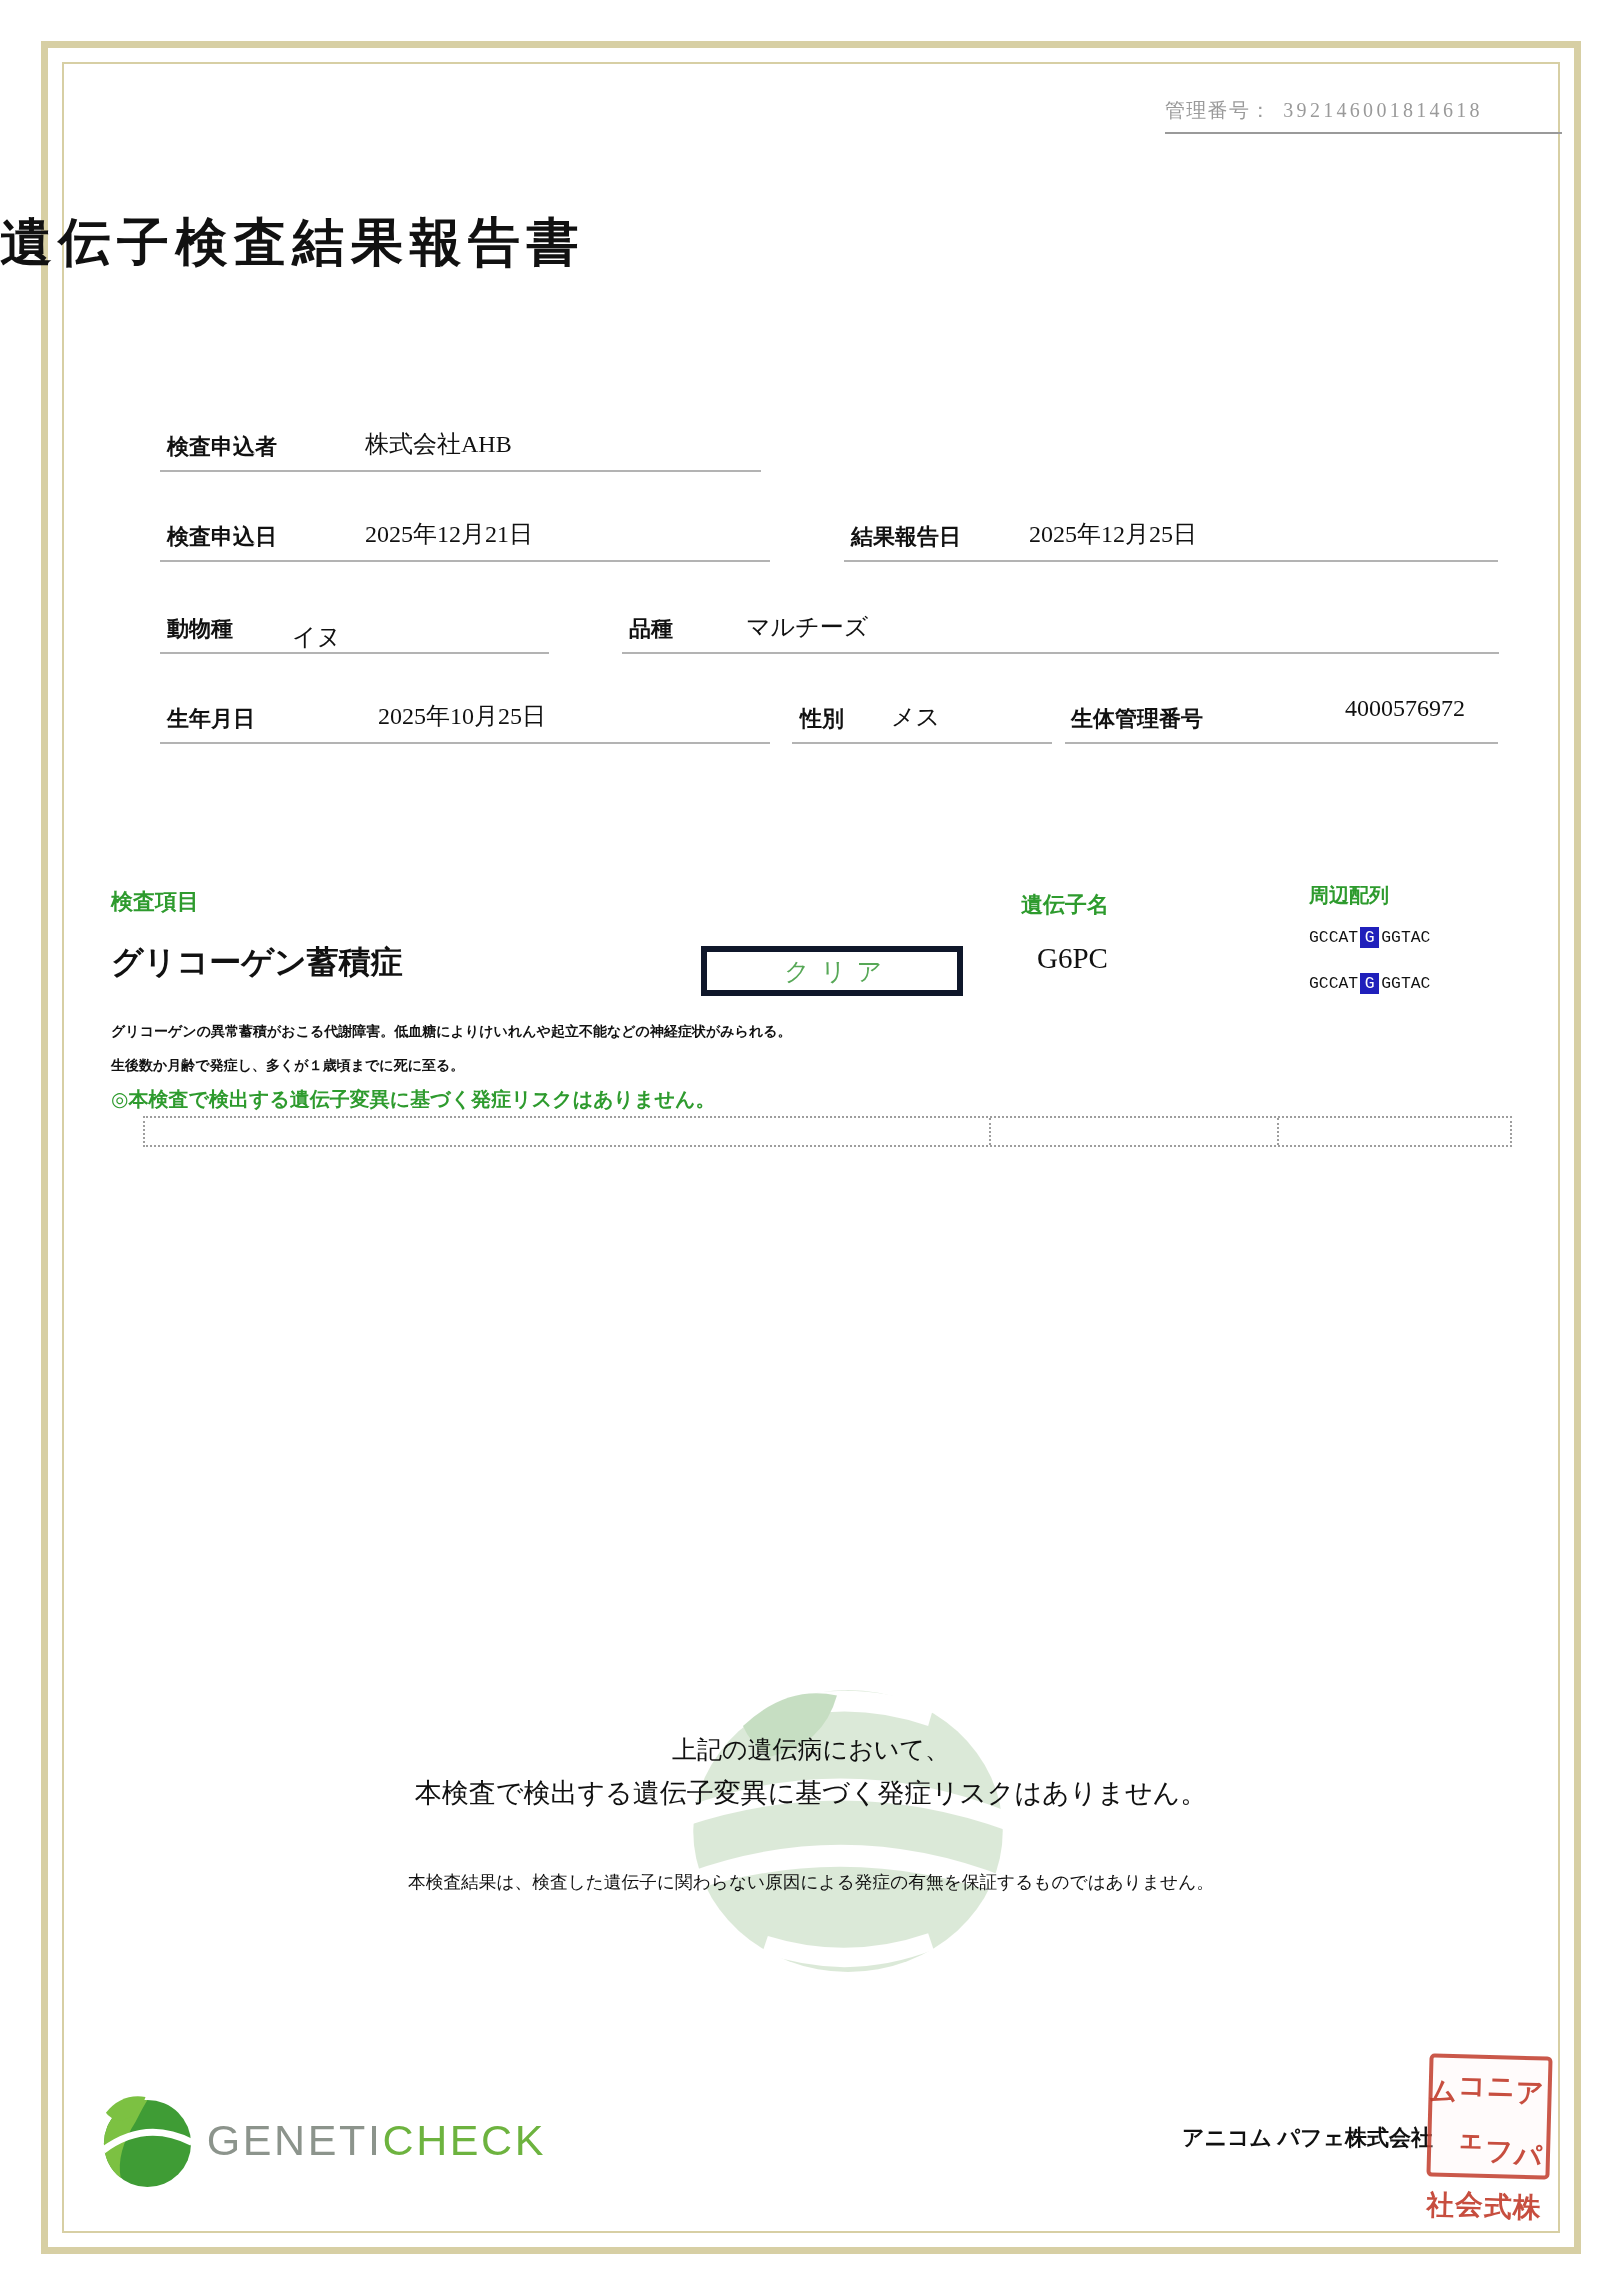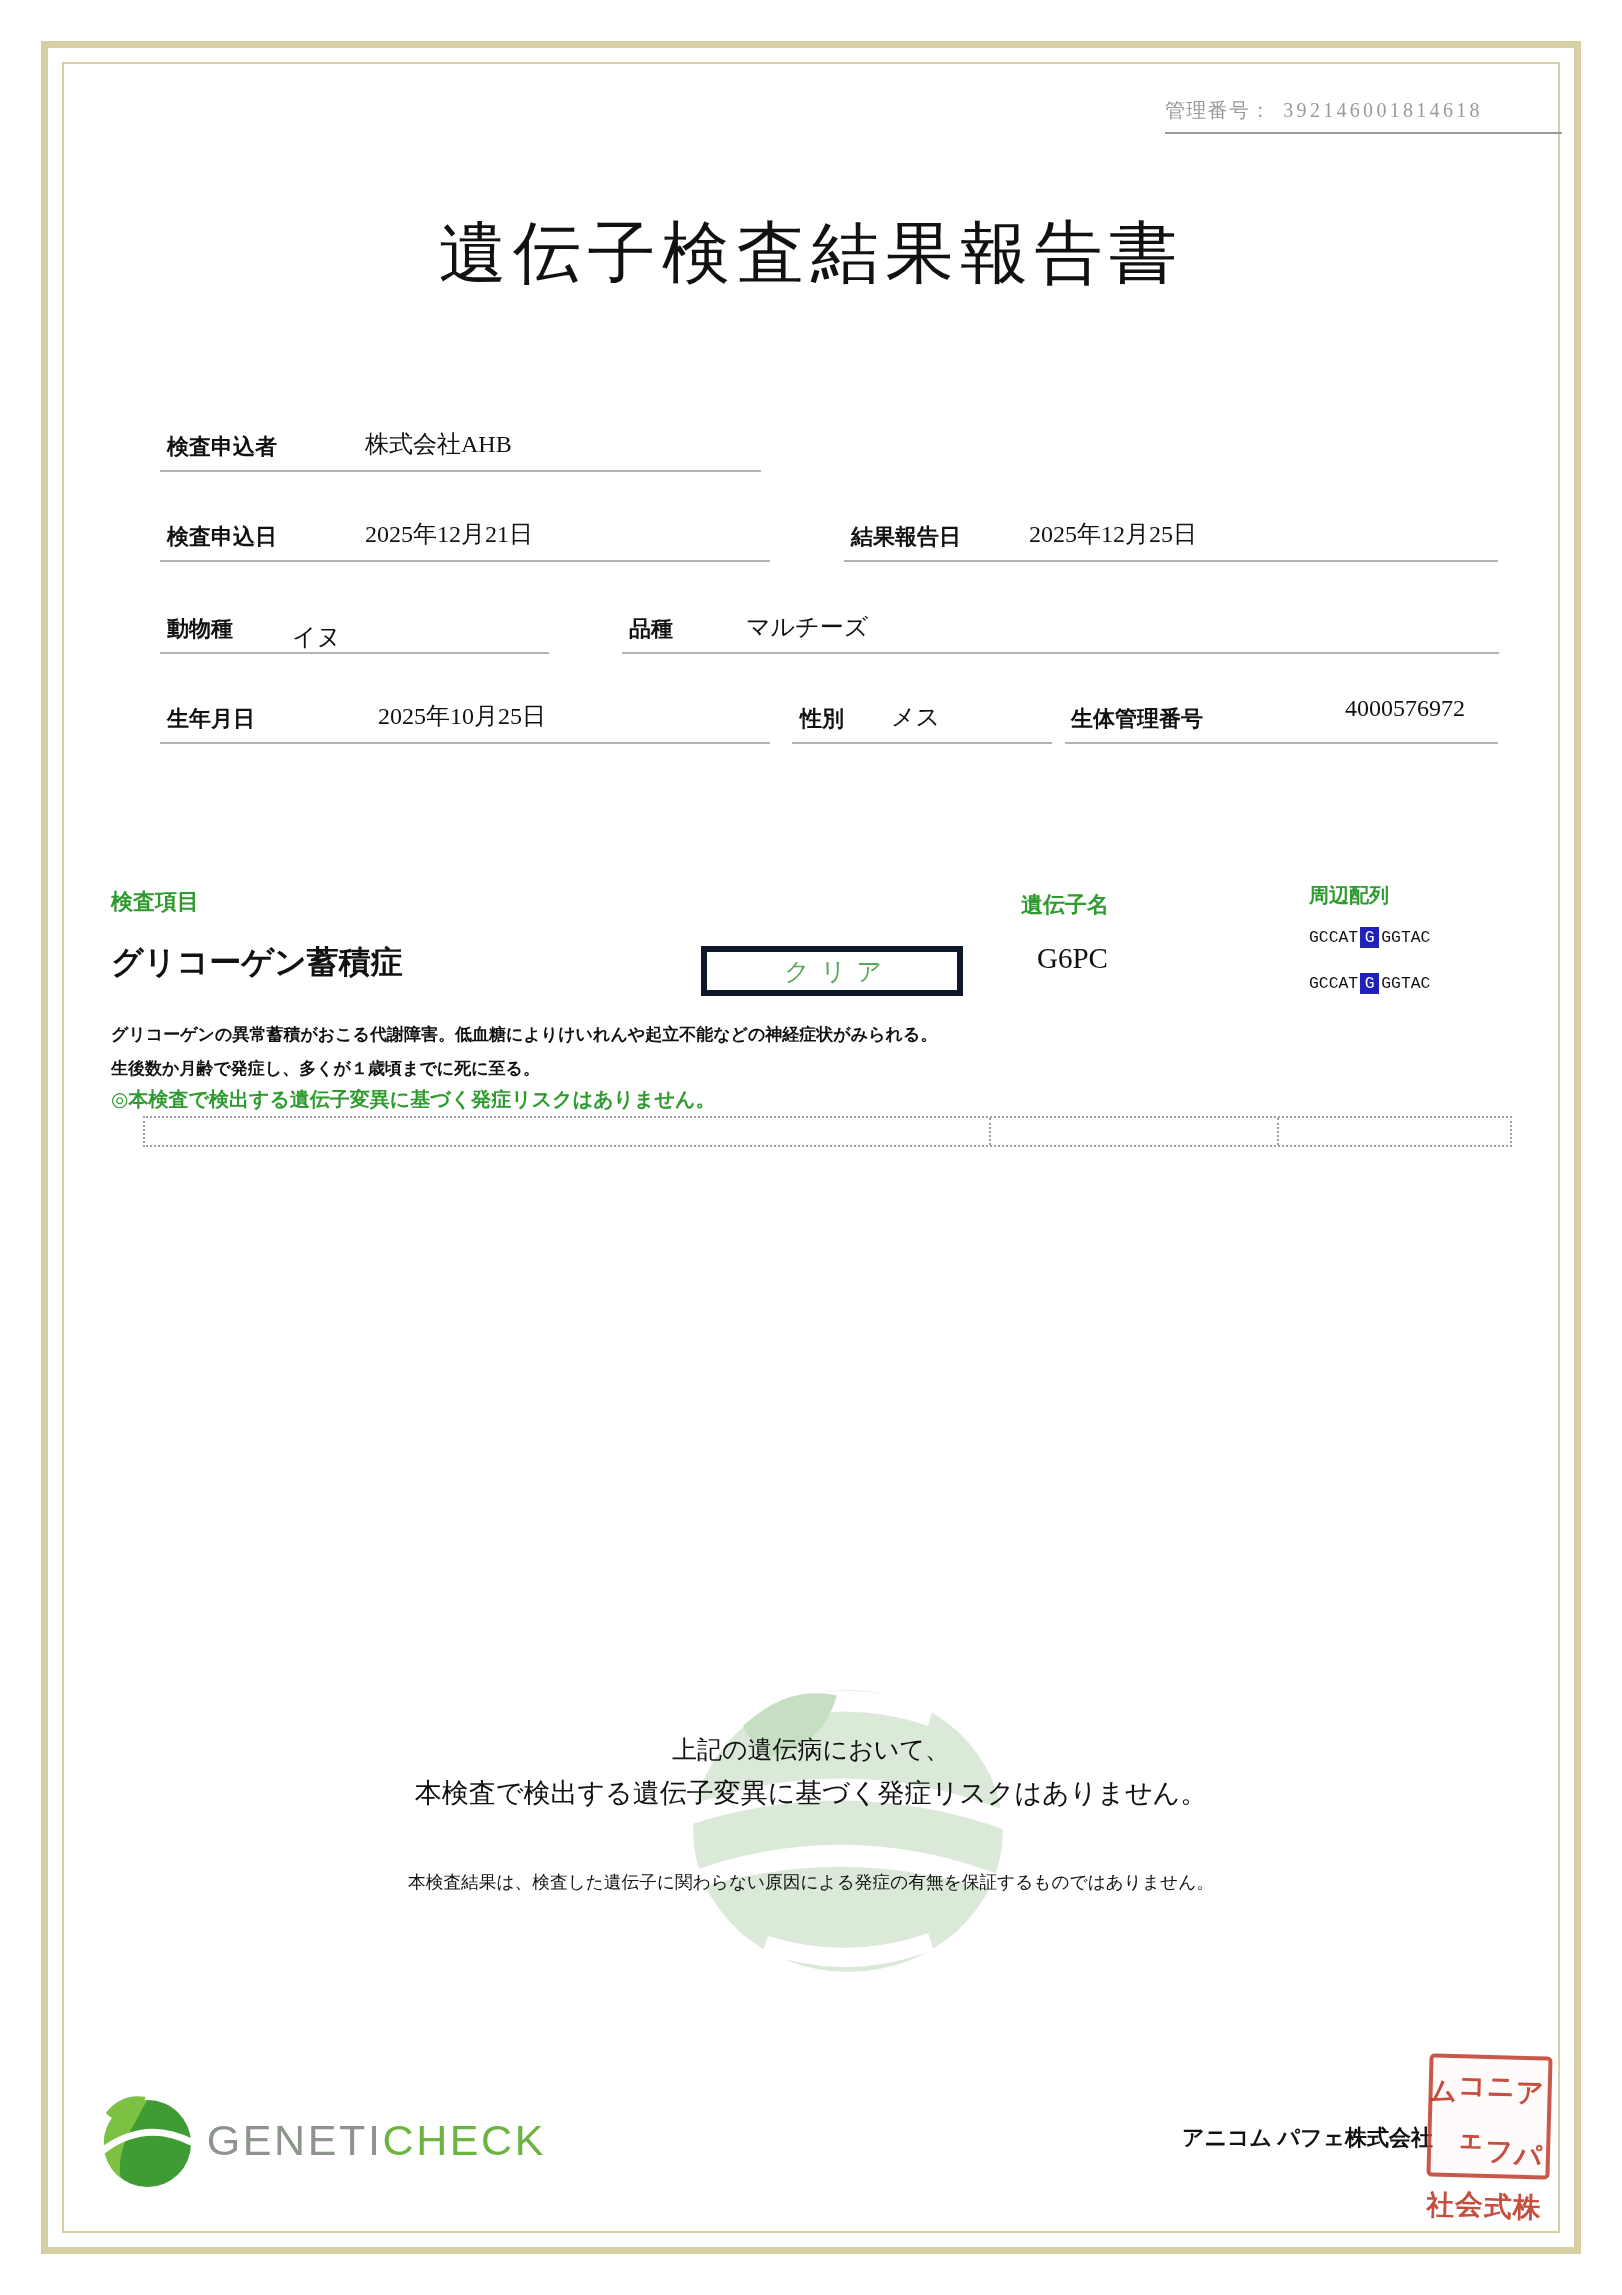--- a/index.html
+++ b/index.html
@@ -31,23 +31,22 @@
     padding-bottom: 7.9px;
     color: #9a9a9a;
     font-size: 20px;
     letter-spacing: 1.3px;
     white-space: nowrap;
   }
   .mgmt .num { letter-spacing: 3.3px; margin-left: 11.8px; }
 
   .title {
     position: absolute; left: 0; top: 208px; width: 1622px;
-    text-align: center;
-    font-size: 68px;
-    font-weight: 400;
+    font-size: 52px;
+    font-weight: 700;
     letter-spacing: 6.5px;
   }
 
   .label { font-weight: 700; font-size: 22px; white-space: nowrap; }
   .value { font-size: 24px; white-space: nowrap; }
   .underline {
     position: absolute; height: 0;
     border-bottom: 2px solid #b3b3b3;
   }
 
@@ -63,21 +62,21 @@
   }
   .gene-name { font-size: 29px; white-space: nowrap; }
   .seq-line {
     font-family: "Liberation Mono", "DejaVu Sans Mono", monospace;
     font-size: 16.4px; white-space: nowrap; color: #111;
   }
   .seq-line .variant {
     background: #2020bb; color: #ffffff;
     padding: 0.7px 4.6px; margin: 0 2px;
   }
-  .desc { font-size: 17px; font-weight: 600; white-space: nowrap; }
+  .desc { font-size: 14px; font-weight: 600; white-space: nowrap; }
   .risk { font-size: 20px; font-weight: 700; color: #2e9b2e; white-space: nowrap; }
 
   .dotted-row {
     position: absolute; left: 143px; top: 1116px;
     width: 1369px; height: 31px;
     border: 2px dotted #9e9e9e;
   }
   .dotted-row .vsep {
     position: absolute; top: 0; bottom: 0; width: 0;
     border-left: 2px dotted #9e9e9e;

